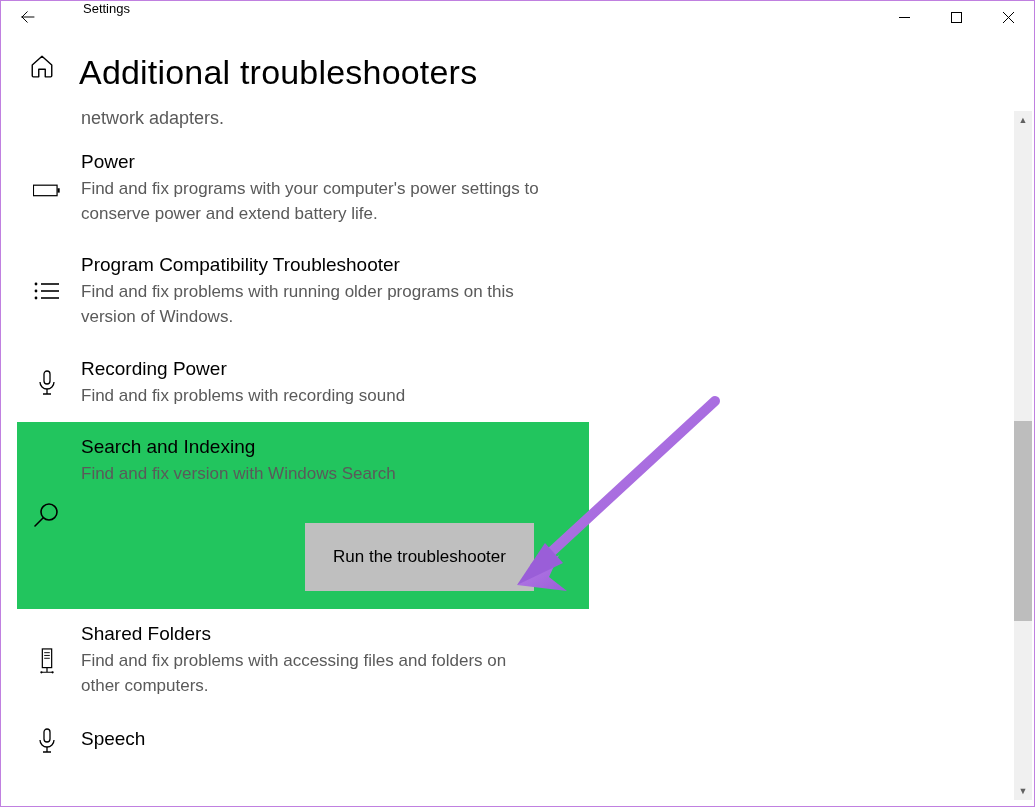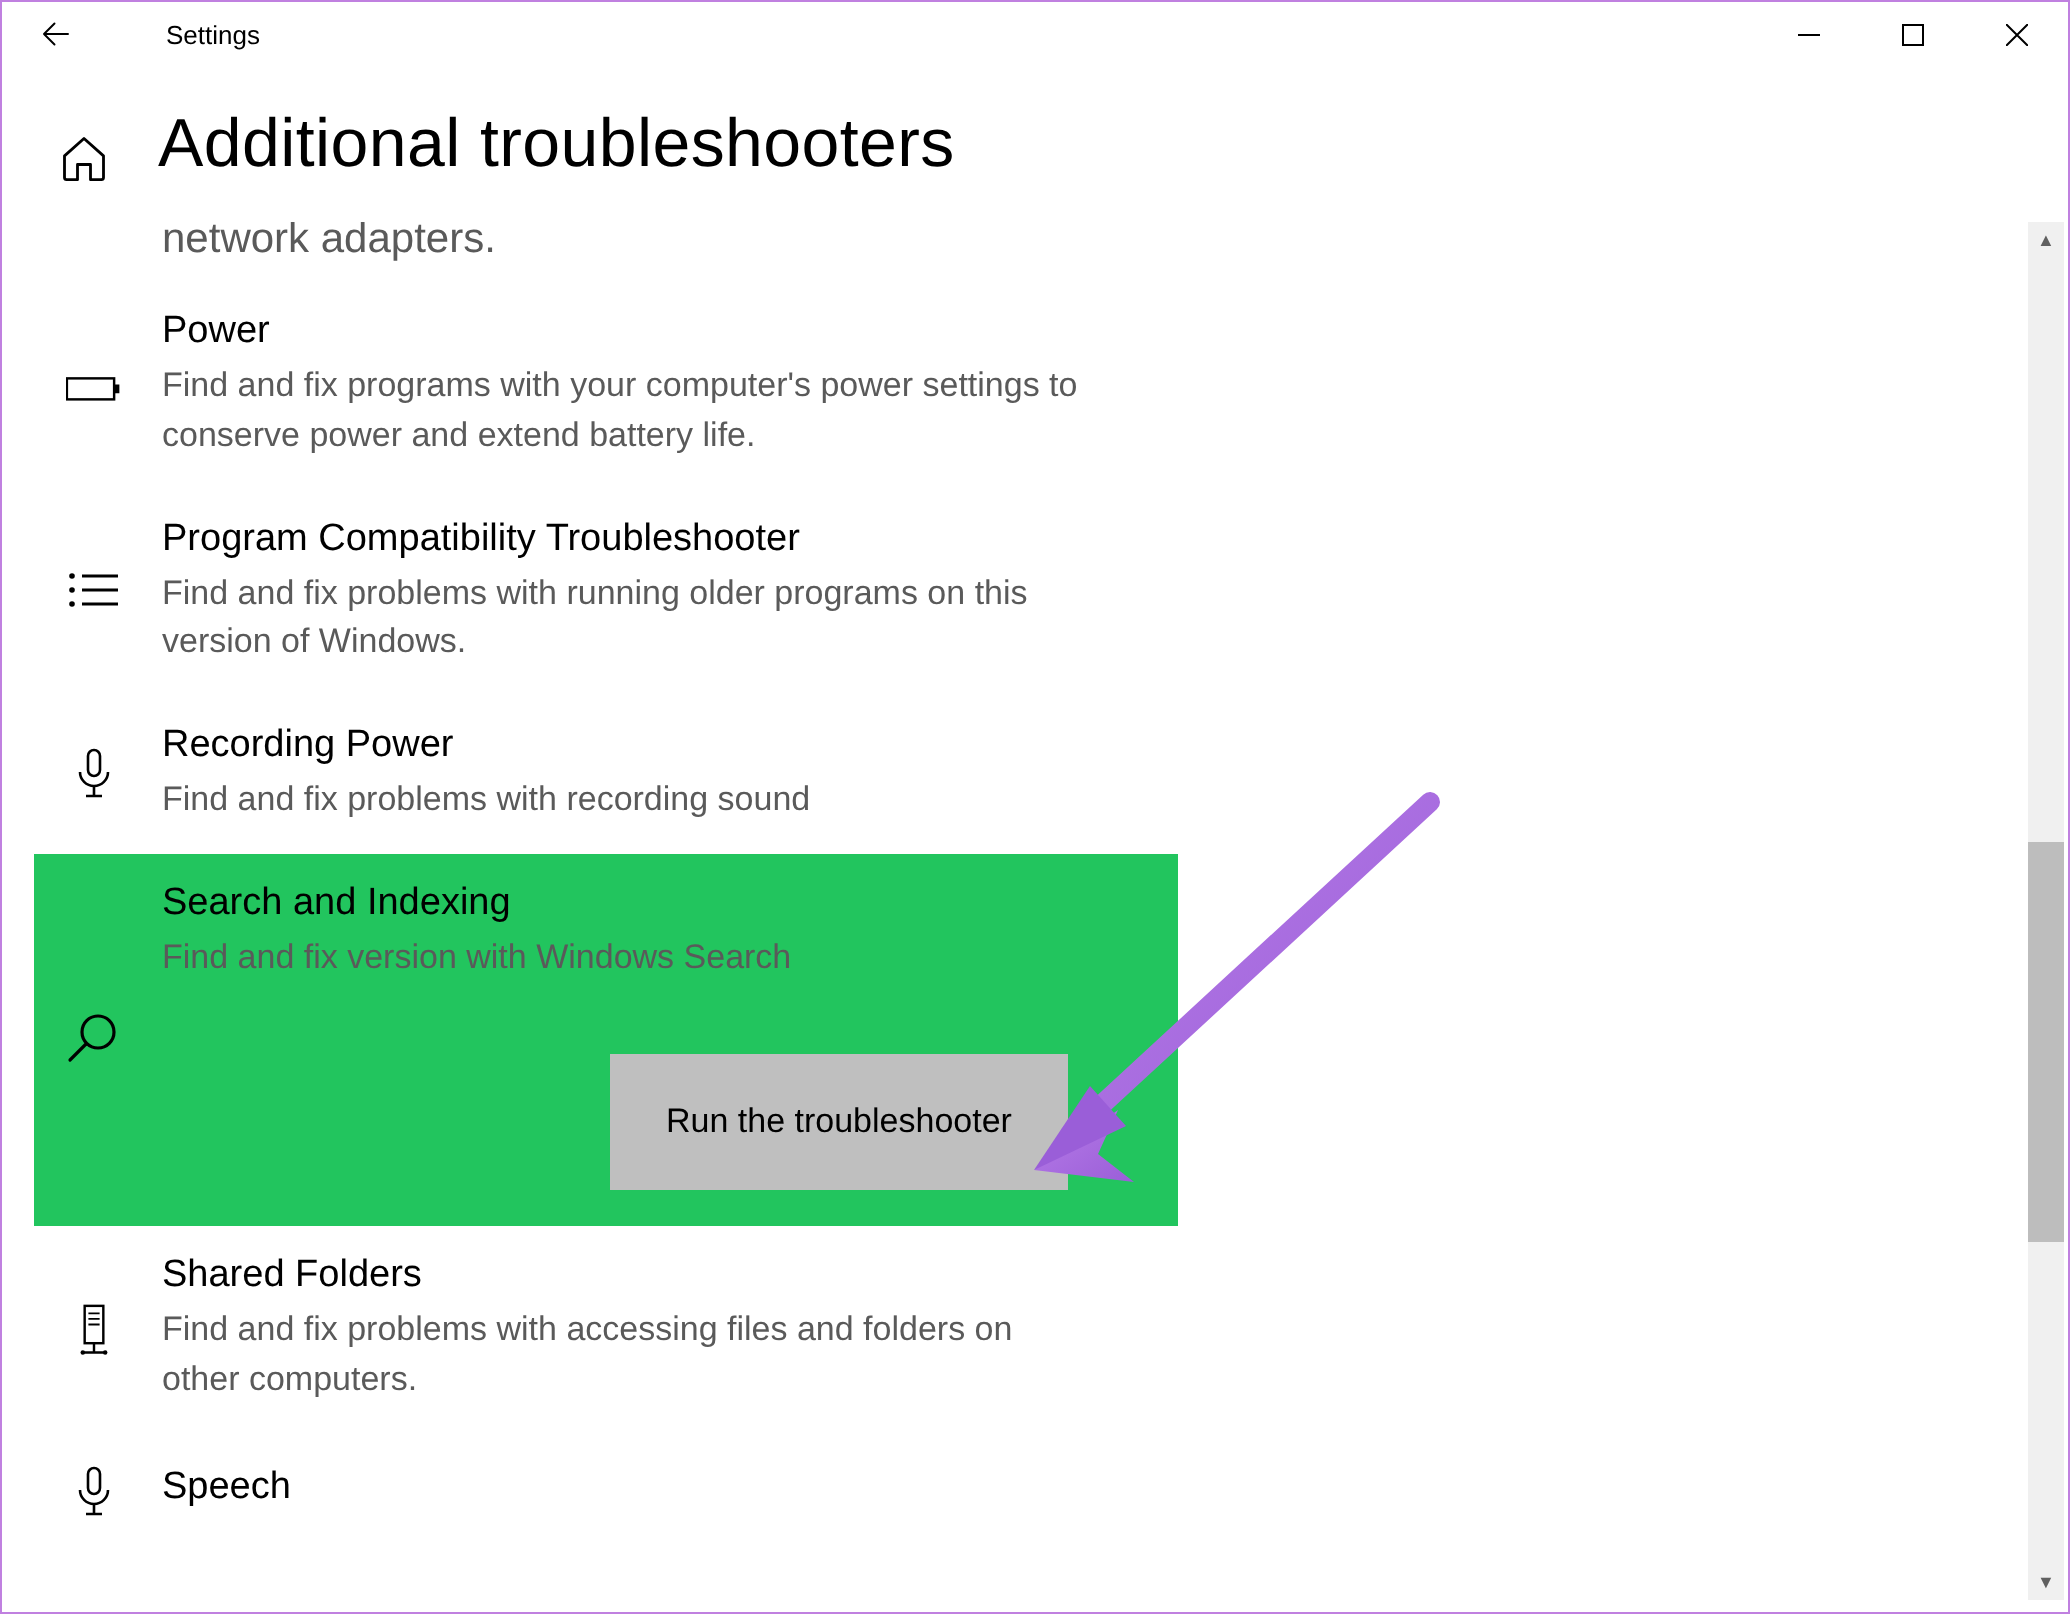--- a/index.html
+++ b/index.html
@@ -8,21 +8,20 @@
       background: #fff;
       width: 1035px;
       height: 807px;
       overflow: hidden;
       position: relative;
       border: 1px solid #c080e0;
     }
     .titlebar {
       height: 32px;
       display: flex;
-      align-items: center;
       padding-left: 18px;
     }
     .back-btn {
       width: 40px; height: 32px;
       display: flex; align-items: center; justify-content: flex-start;
       cursor: default;
     }
     .back-btn svg { width: 18px; height: 18px; }
     .title-text {
       font-size: 13px;
@@ -34,21 +33,21 @@
       display: flex;
     }
     .win-btn {
       width: 52px; height: 32px;
       display: flex; align-items: center; justify-content: center;
       cursor: default;
     }
     .win-btn svg { width: 11px; height: 11px; }
     .header {
       display: flex;
-      align-items: flex-end;
+      align-items: flex-start;
       padding: 20px 0 10px 28px;
     }
     .home-icon {
       width: 26px; height: 26px;
       display: flex; align-items: center; justify-content: center;
       margin-right: 24px;
     }
     .page-title {
       font-size: 34px;
       font-weight: 400;
@@ -106,21 +105,21 @@
       border: none;
       font-size: 17px;
       font-family: inherit;
       color: #000;
       padding: 24px 28px;
       margin-top: 36px;
       margin-left: 224px;
       cursor: default;
     }
     .partial-desc {
-      font-size: 21px;
+      font-size: 18px;
       color: #5a5a5a;
       line-height: 1.45;
       max-width: 460px;
       margin-left: 64px;
       margin-top: -6px;
       margin-bottom: 6px;
     }
     .scrollbar-track {
       position: absolute;
       right: 2px;

